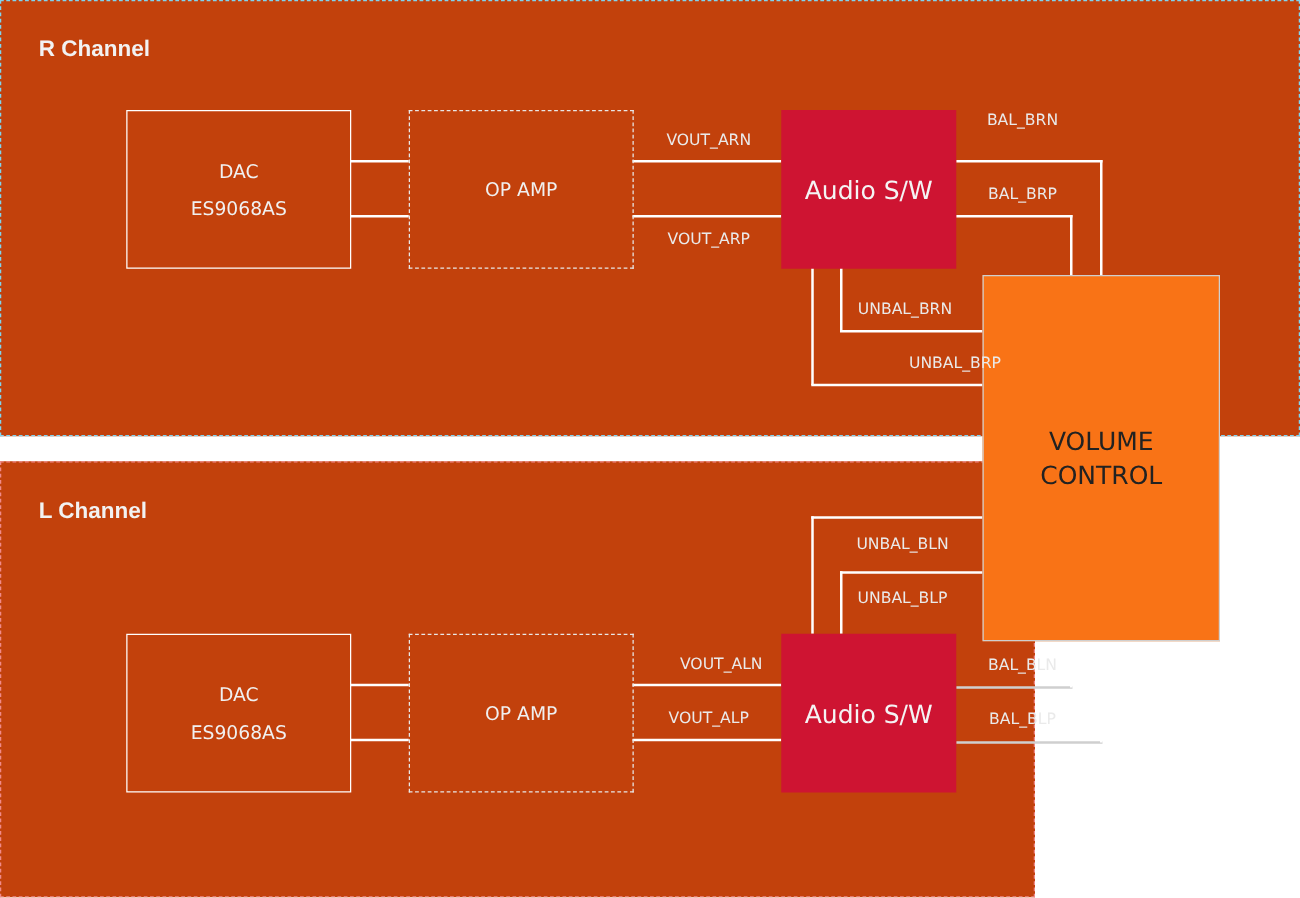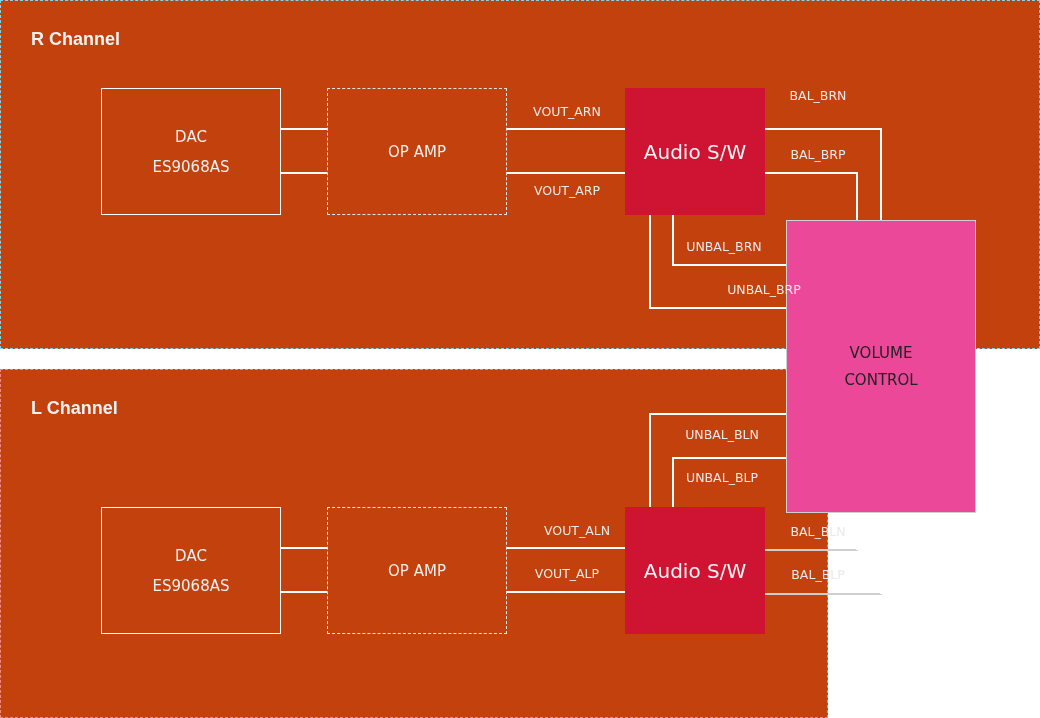--- a/index.html
+++ b/index.html
@@ -19,21 +19,21 @@
       font-weight: bold; font-size: 18px;
     }
     .block {
       position: absolute; box-sizing: border-box;
       display: flex; flex-direction: column; align-items: center; justify-content: center;
       color: #f0f0f0; font-size: 15px; line-height: 30px; text-align: center;
     }
     .dac { border: 1.5px solid #ffffff; }
     .opamp { border: 1.5px dashed #e8e8e8; }
     .sw { background: #ce1432; color: #f4f4f4; font-size: 20px; }
-    .vol { background: #ec4899; color: #222222; font-size: 15px; line-height: 27px; border: 1px solid #cfcfcf; }
+    .vol { background: #f97316; color: #222222; font-size: 20px; line-height: 27px; border: 1px solid #cfcfcf; }
     .wire { position: absolute; background: #ffffff; }
     .wire.gray { background: #cfcfcf; }
     .sig {
       position: absolute; color: #eaeaea; font-size: 12.5px;
       white-space: nowrap; transform: translateX(-50%);
     }
   </style>
 </head>
 <body>
 

